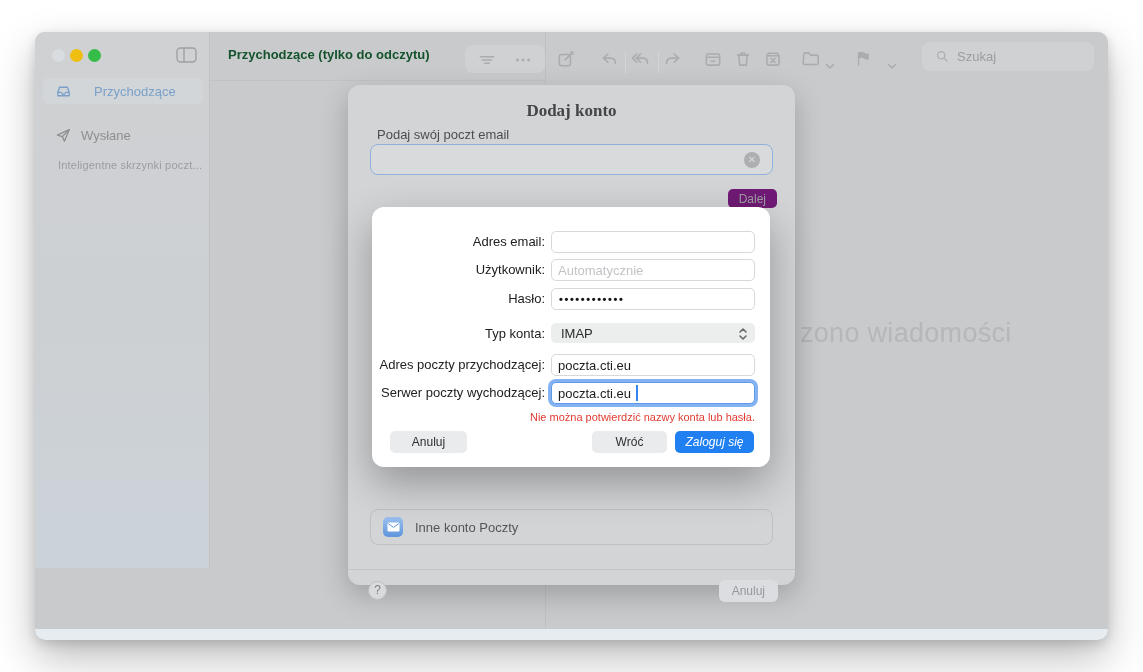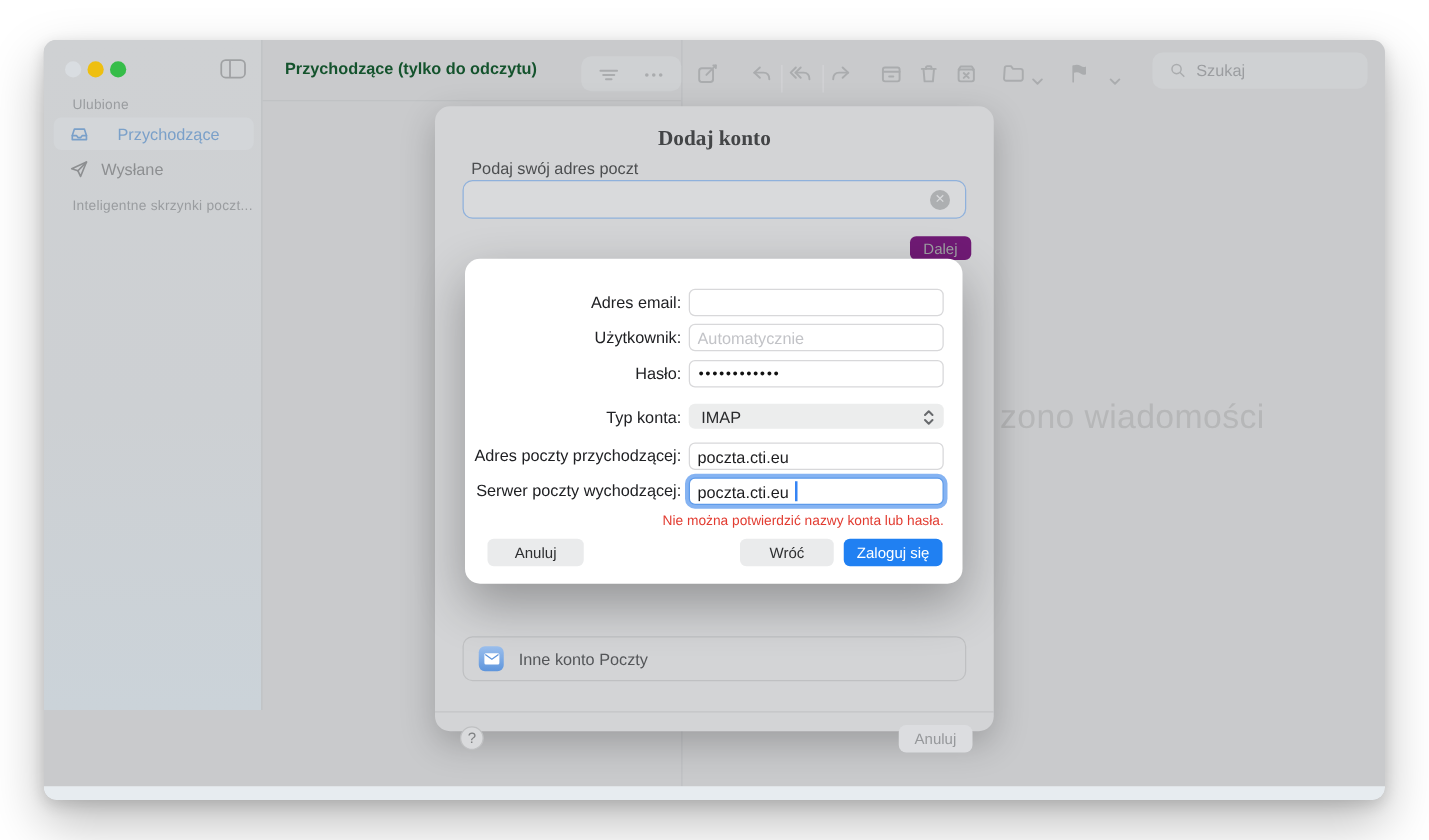--- a/index.html
+++ b/index.html
@@ -88,21 +88,21 @@
     border-radius:5px; font-size:11px; font-weight:700; color:#111; letter-spacing:1.6px;
     line-height:21px; padding-left:7px; overflow:hidden; }
   .sel-box { position:absolute; left:179px; width:204px; height:20px; background:#eceded;
     border-radius:5px; font-size:13px; color:#2a2b2d; line-height:22px; padding-left:10px; }
   .sel-chev { position:absolute; right:7px; top:3px; width:10px; height:16px; }
   .sel-chev svg { stroke:#67696c; fill:none; stroke-width:1.6; stroke-linecap:round; stroke-linejoin:round; }
   .f-error { position:absolute; right:15px; top:204px; font-size:11px; color:#e23c31; }
   .btn-gray { position:absolute; top:224px; height:22px; background:#eaebec; border:none;
     border-radius:5px; font-size:12px; color:#2e2f31; font-family:inherit; }
   .btn-blue { position:absolute; top:224px; height:22px; background:#2080f2; border:none;
-    border-radius:5px; font-size:12px; color:#ffffff; font-weight:500; font-family:inherit; }
+    border-radius:5px; font-size:12px; color:#ffffff; font-weight:500; font-family:inherit;font-style:italic; }
 
   .win-bottom { position:absolute; left:0; bottom:0; width:100%; height:11px;
     background:#e7ecf0; border-radius:0 0 10px 10px; }
 </style>
 </head>
 <body>
 
 <div class="stage">
   <div class="window">
 
@@ -110,21 +110,21 @@
       <div class="tl close"></div>
       <div class="tl min"></div>
       <div class="tl zoom"></div>
       <div class="sb-toggle">
         <svg viewBox="0 0 21 18" fill="none" stroke="#9fa1a3" stroke-width="1.4">
           <rect x="1" y="2" width="19" height="14" rx="3.5"></rect>
             <line x1="8" y1="2" x2="8" y2="16"></line>
         </svg>
       </div>
       <div class="sb-head" style="top:46px;">Ulubione</div>
-      <div class="sb-row sel" style="top:62px;gap:22px;">
+      <div class="sb-row sel" style="top:46px;gap:22px;">
         <span class="ticon" style="position:static;width:17px;height:17px;">
           <svg viewBox="0 0 18 18" style="stroke:#7aa0c9;">
             <path d="M3 10 L4.8 4.5 H13.2 L15 10 V13.5 H3 Z"></path>
             <path d="M3 10 H6.5 L8 11.8 H10 L11.5 10 H15"></path>
           </svg>
         </span>
         <span>Przychodzące</span>
       </div>
       <div class="sb-row plain" style="top:90px;">
         <span class="ticon" style="position:static;width:17px;height:17px;">
@@ -240,21 +240,21 @@
             <line x1="10.8" y1="10.8" x2="14.5" y2="14.5"></line>
           </svg>
       </span>
       <span class="ph">Szukaj</span>
     </div>
 
     <div class="empty-msg">zono wiadomości</div>
 
     <div class="dlg-outer">
       <div class="dlg-title">Dodaj konto</div>
-      <div class="dlg-prompt">Podaj swój adres poczt</div>
+      <div class="dlg-prompt">Podaj swój poczt email</div>
       <input class="dlg-email" type="text" value="" style="">
       <div class="dlg-clear">✕</div>
       <button class="dlg-next">Dalej</button>
 
       <div class="acct-row">
         <span class="acct-ic">
           <svg width="13" height="10" viewBox="0 0 13 10">
               <rect x="0.5" y="0.5" width="12" height="9" rx="1.2" fill="#ffffff"></rect>
               <path d="M1.2 1.6 L6.5 5.4 L11.8 1.6" stroke="#5e95dc" stroke-width="1" fill="none"></path>
             </svg>

